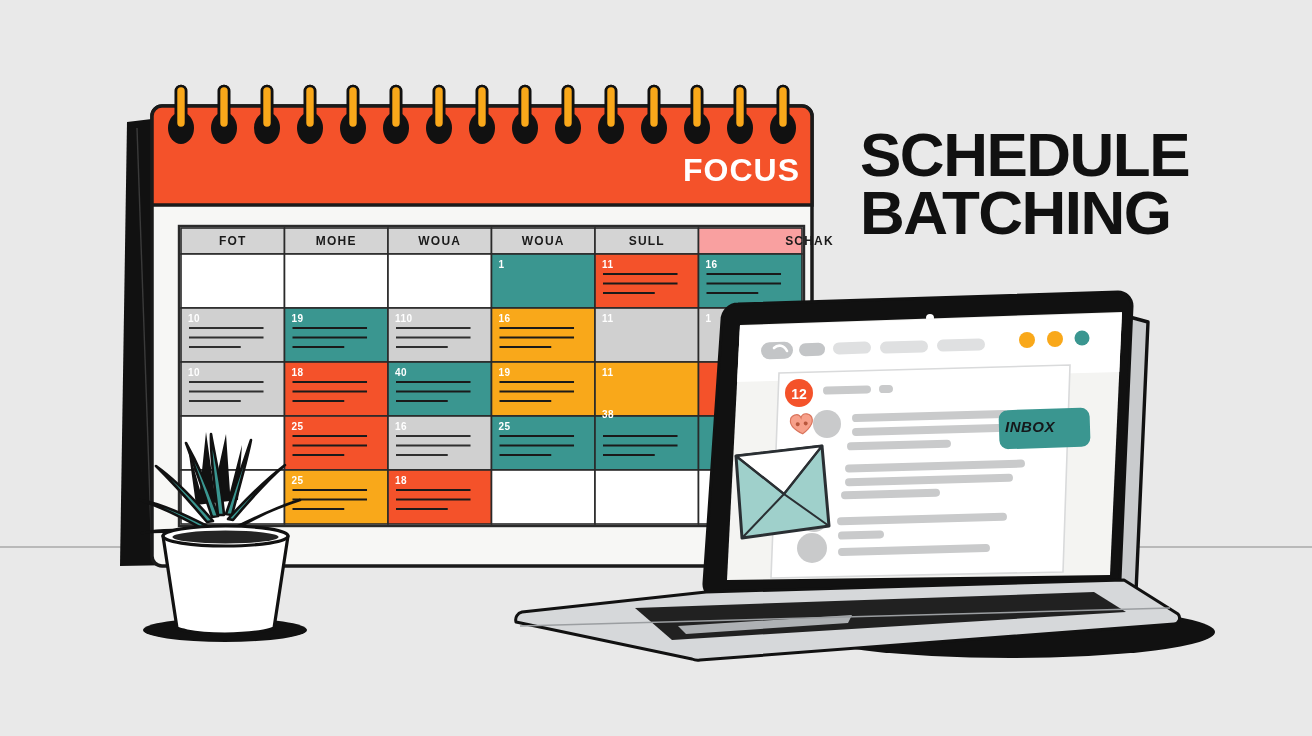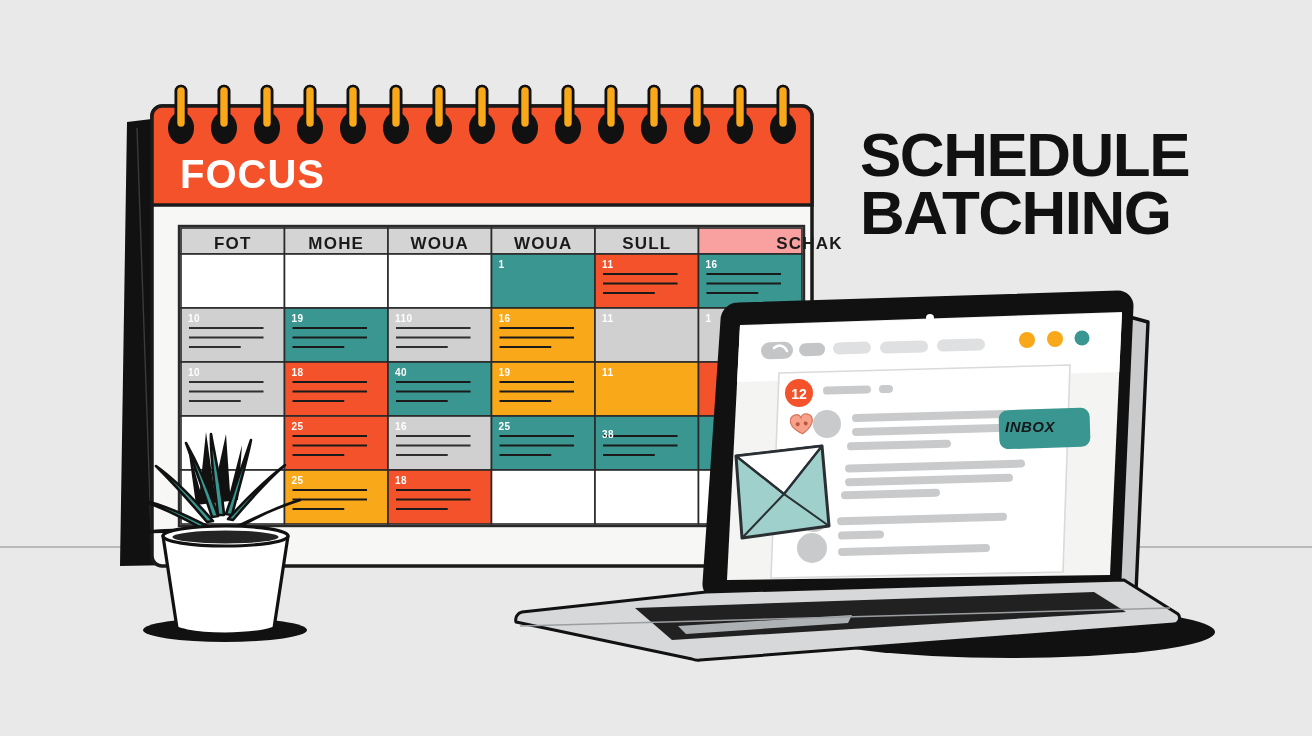--- a/index.html
+++ b/index.html
@@ -28,35 +28,35 @@
     letter-spacing:-1.5px;
     color:#111111;
     white-space:nowrap;
   }
 
   
   .focus-word{
     position:absolute;
     left:180px; top:152px;
     width:620px;
-    text-align:left;
-    font-family:"Liberation Sans", sans-serif;
-    font-weight:bold;
-    font-size:40px;
+    text-align:right;
+    font-family:"Liberation Sans", sans-serif;
+    font-weight:bold;
+    font-size:32px;
     letter-spacing:1px;
     color:#ffffff;
     pointer-events:none;
   }
 
   
   .dayhdr{
     position:absolute;
     font-family:"Liberation Sans", sans-serif;
     font-weight:bold;
-    font-size:17px;
+    font-size:12px;
     letter-spacing:1.2px;
     color:#1a1a1a;
     text-align:center;
     pointer-events:none;
   }
 
   
   .cellnum{
     position:absolute;
     font-family:"Liberation Sans", sans-serif;
@@ -408,21 +408,21 @@
       <div class="cellnum" style="left: 602px; top: 313px;">11</div>
       <div class="cellnum" style="left: 705.5px; top: 313px;">1</div>
       <div class="cellnum" style="left: 188px; top: 367px;">10</div>
       <div class="cellnum" style="left: 291.5px; top: 367px;">18</div>
       <div class="cellnum" style="left: 395px; top: 367px;">40</div>
       <div class="cellnum" style="left: 498.5px; top: 367px;">19</div>
       <div class="cellnum" style="left: 602px; top: 367px;">11</div>
       <div class="cellnum" style="left: 291.5px; top: 421px;">25</div>
       <div class="cellnum" style="left: 395px; top: 421px;">16</div>
       <div class="cellnum" style="left: 498.5px; top: 421px;">25</div>
-      <div class="cellnum" style="left: 602px; top: 429px;">38</div>
+      <div class="cellnum" style="left: 602px; top: 409px;">38</div>
       <div class="cellnum" style="left: 291.5px; top: 475px;">25</div>
       <div class="cellnum" style="left: 395px; top: 475px;">18</div>
     </div>
 
 <div class="inbox-text">INBOX</div>
 <div class="badge-text">12</div>
 
 </div>
 
 </body></html>

